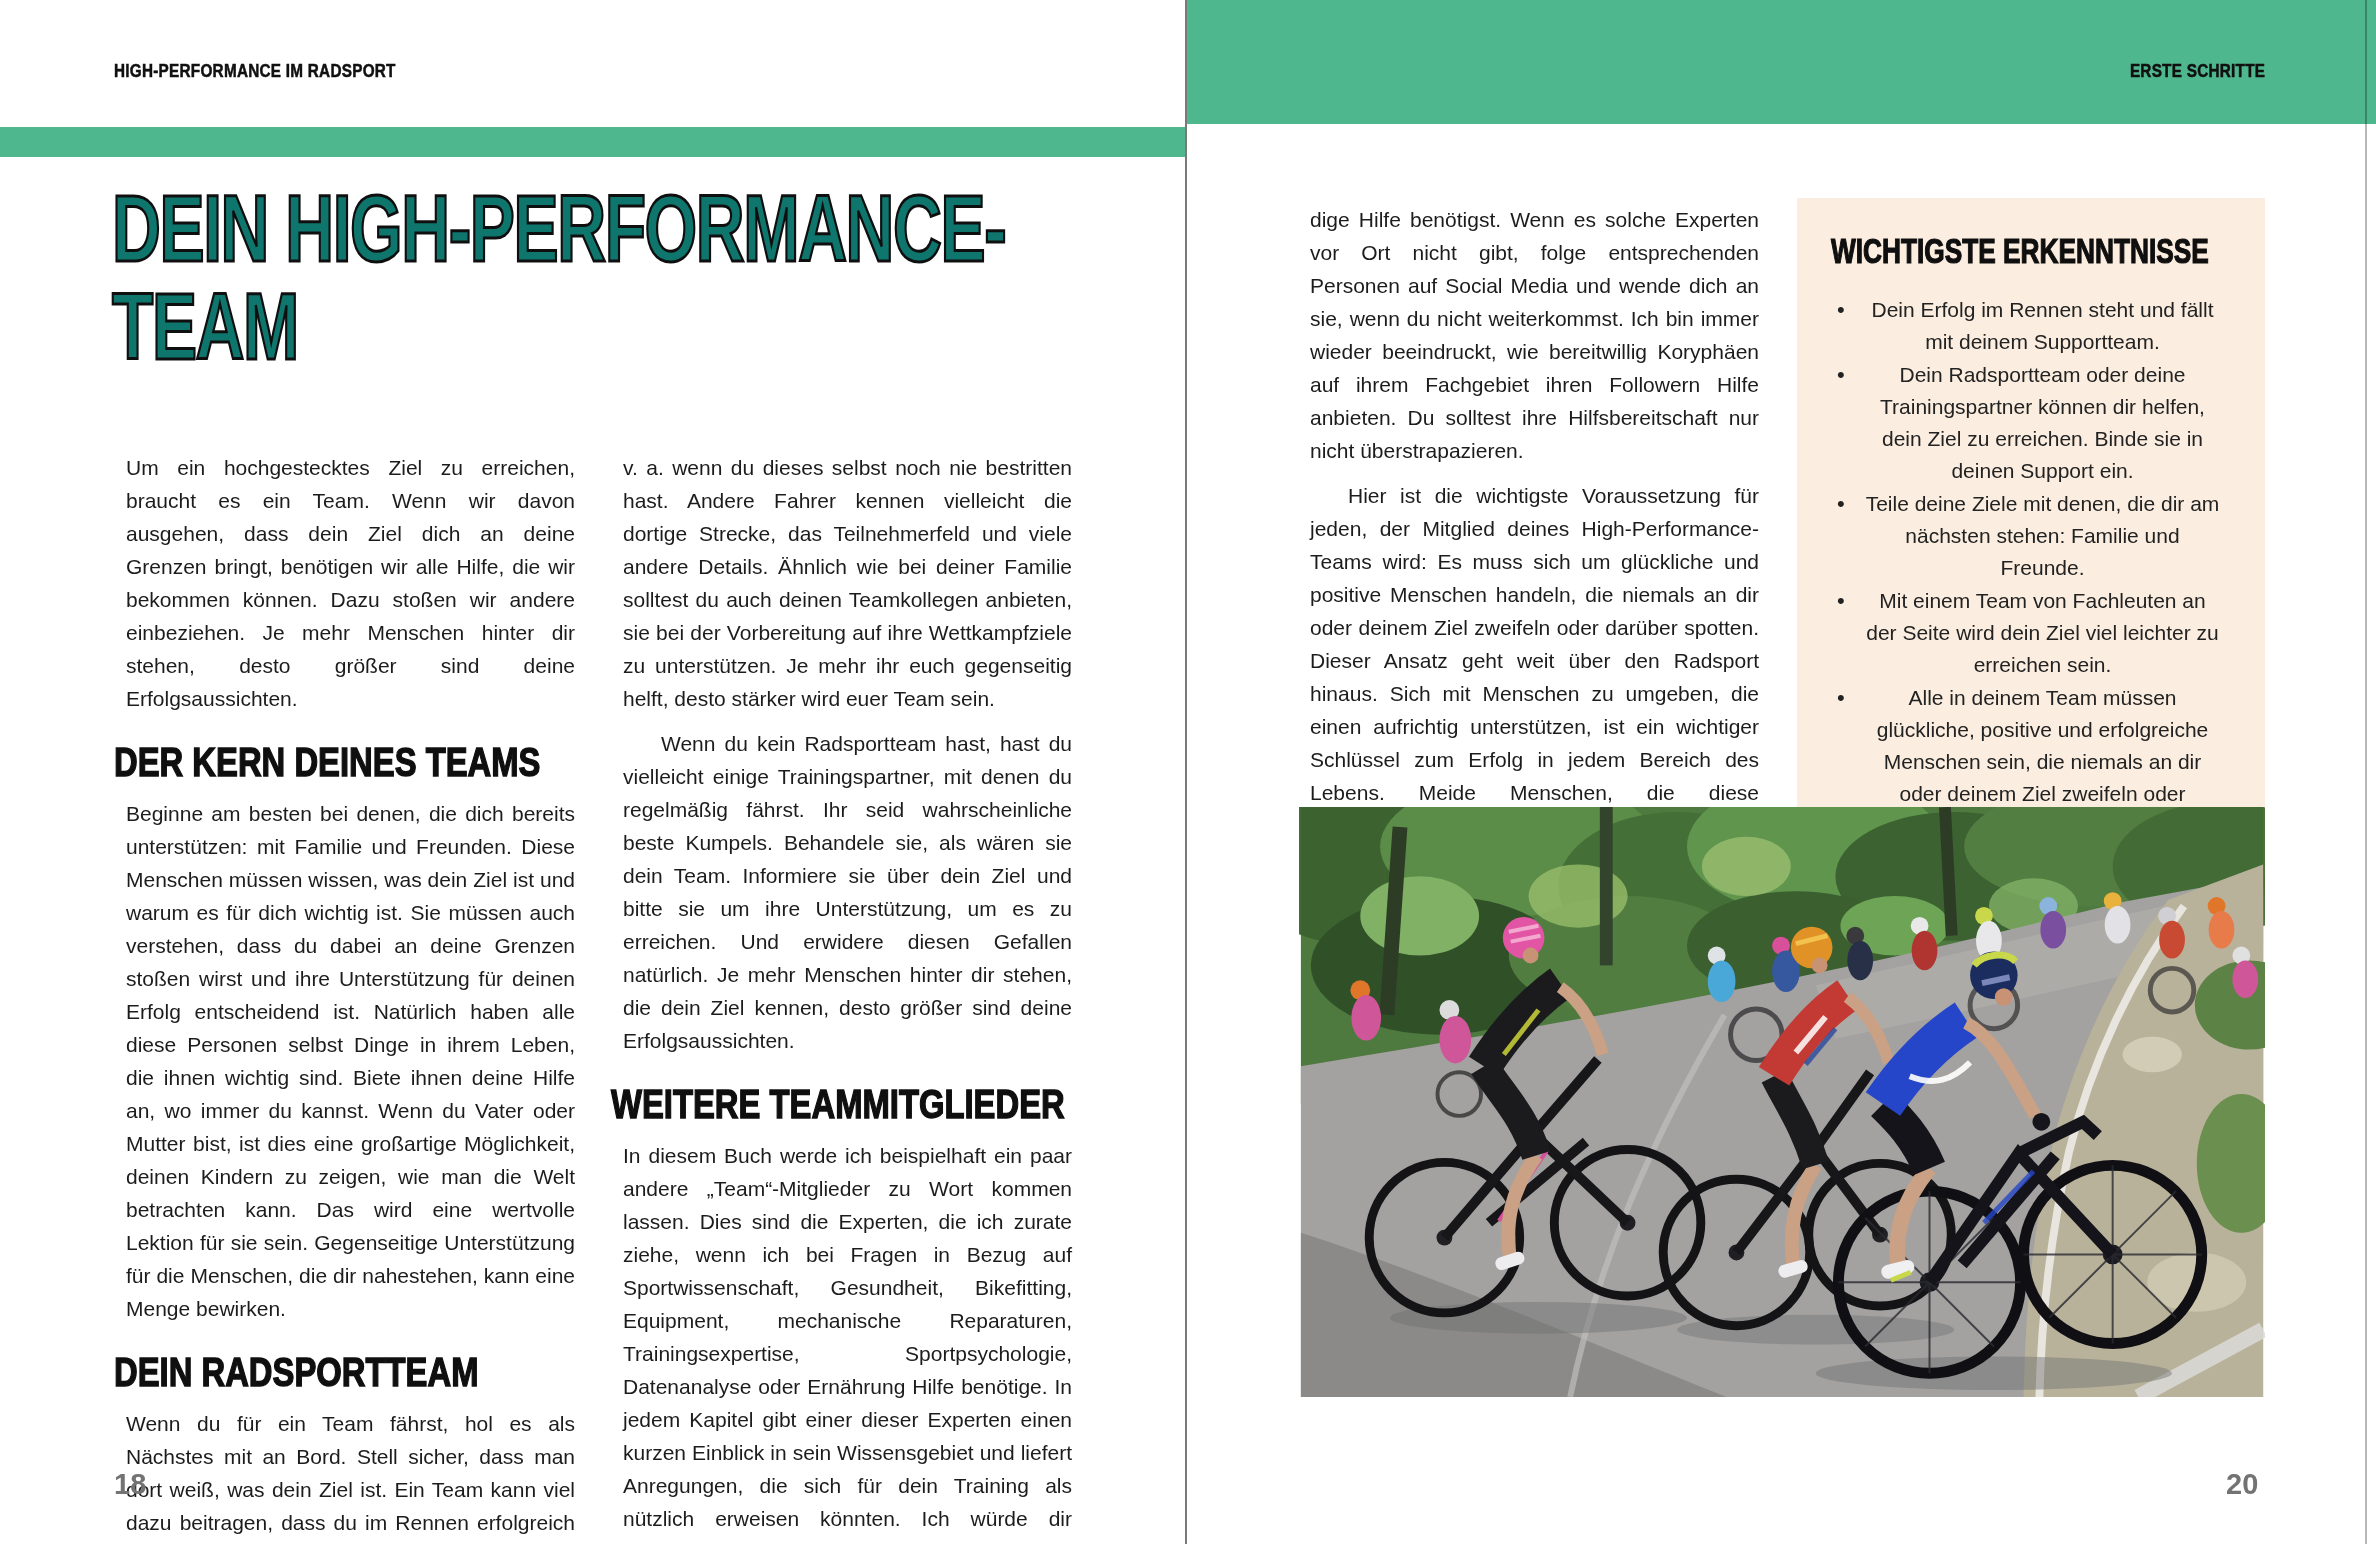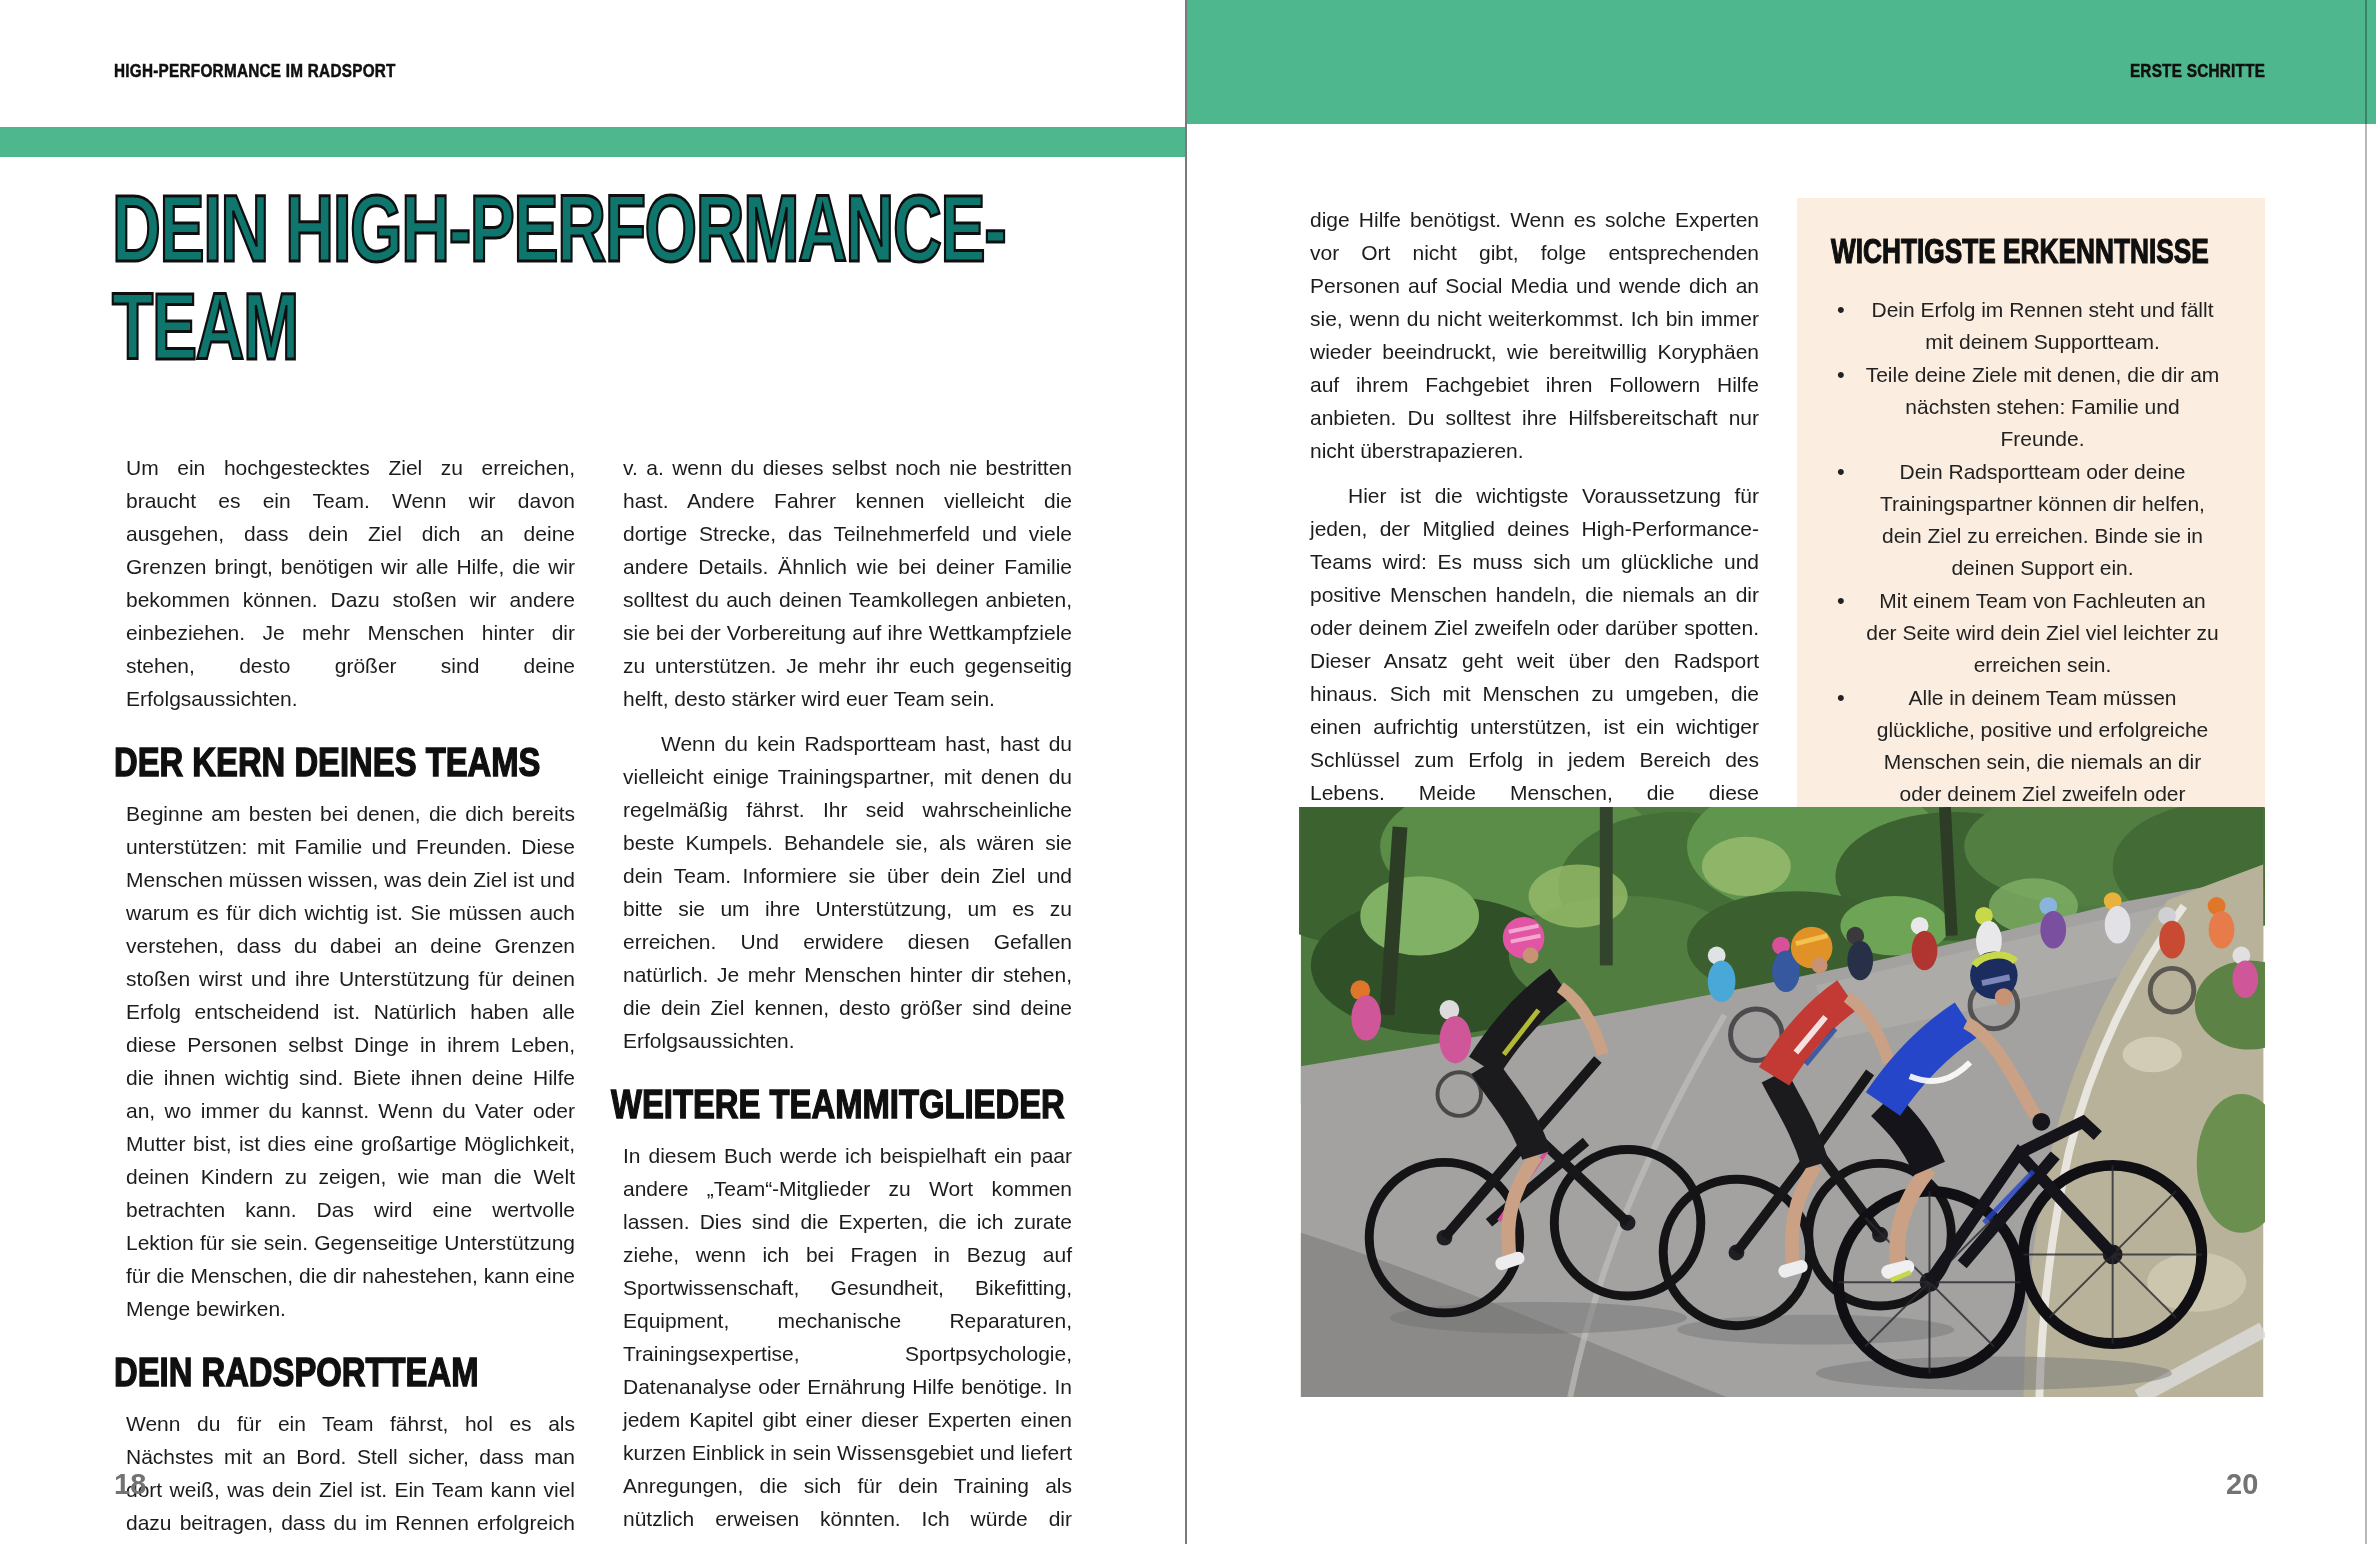--- a/index.html
+++ b/index.html
@@ -103,22 +103,22 @@
 
 <div class="col" id="col-right">
   <p>dige Hilfe benötigst. Wenn es solche Experten vor Ort nicht gibt, folge entsprechenden Personen auf Social Media und wende dich an sie, wenn du nicht weiterkommst. Ich bin immer wieder beeindruckt, wie bereitwillig Koryphäen auf ihrem Fachgebiet ihren Followern Hilfe anbieten. Du solltest ihre Hilfsbereit­schaft nur nicht überstrapazieren.</p>
   <p class="indent">Hier ist die wichtigste Voraussetzung für jeden, der Mitglied deines High-Performance-Teams wird: Es muss sich um glückliche und positive Menschen handeln, die niemals an dir oder deinem Ziel zweifeln oder darüber spotten. Dieser Ansatz geht weit über den Radsport hinaus. Sich mit Menschen zu umgeben, die einen aufrichtig unterstützen, ist ein wichtiger Schlüssel zum Erfolg in jedem Bereich des Lebens. Meide Menschen, die diese grundlegenden Eigenschaften nicht besitzen. Sie würden dich nur runterziehen.</p>
 </div>
 
 <div class="key-box">
   <h2>WICHTIGSTE ERKENNTNISSE</h2>
   <ul>
     <li>Dein Erfolg im Rennen steht und fällt mit deinem Supportteam.</li>
+    <li>Dein Radsportteam oder deine Trainings­partner können dir helfen, dein Ziel zu er­reichen. Binde sie in deinen Support ein.</li>
     <li>Teile deine Ziele mit denen, die dir am nächsten stehen: Familie und Freunde.</li>
-    <li>Dein Radsportteam oder deine Trainings­partner können dir helfen, dein Ziel zu er­reichen. Binde sie in deinen Support ein.</li>
     <li>Mit einem Team von Fachleuten an der Seite wird dein Ziel viel leichter zu erreichen sein.</li>
     <li>Alle in deinem Team müssen glückliche, positive und erfolgreiche Menschen sein, die niemals an dir oder deinem Ziel zweifeln oder darüber spotten.</li>
   </ul>
 </div>
 
 <div class="photo">
   <svg width="966" height="590" viewBox="0 0 972 596" xmlns="http://www.w3.org/2000/svg">
 
     <rect x="0" y="0" width="972" height="300" fill="#4e7a3f"></rect>
     <g opacity="0.95">

